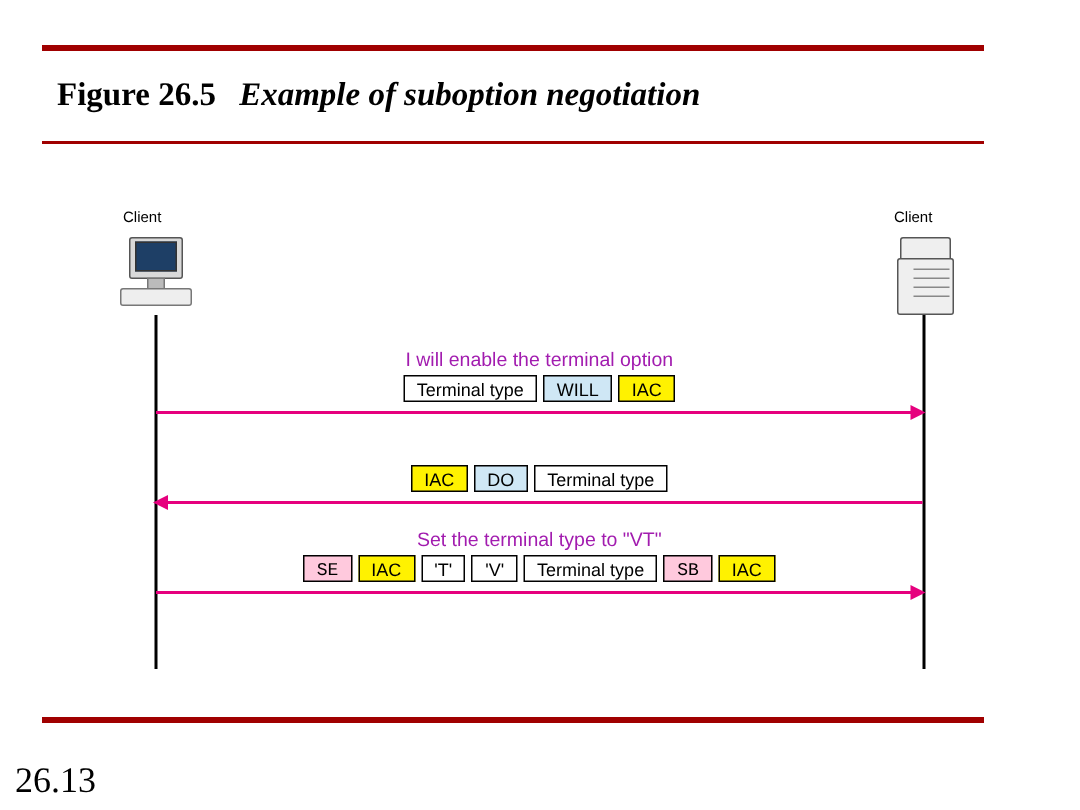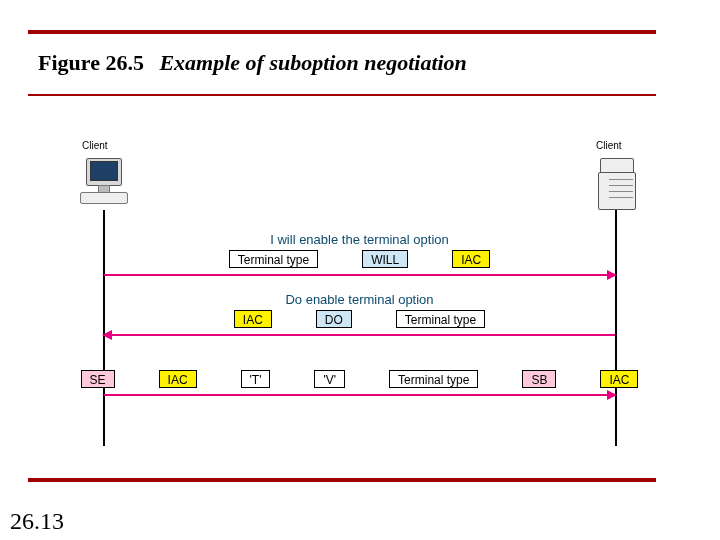--- a/index.html
+++ b/index.html
@@ -182,47 +182,46 @@
   .ah-right {
     right: -2px;
     border-left: 10px solid #e6007e;
   }
 
   .msg-caption {
     position: absolute;
     width: 511px;
     left: 44px;
     text-align: center;
-    color: #0c4a6e;
+    color: #a21caf;
   }
 
   
   .pkt-row {
     position: absolute;
     left: 44px;
     width: 511px;
     height: 20px;
     display: flex;
     justify-content: center;
-    gap: 40px;
   }
   .pkt {
     height: 18px;
     border: 1px solid #000;
     padding: 0 8px;
     line-height: 18px;
     font-size: 12px;
     margin: 0 2px;
     background: #fff;
     white-space: nowrap;
     box-sizing: border-box;
   }
   .c-yellow { background: #fff200; }
   .c-blue   { background: #cfe7f5; }
-  .c-pink   { background: #ffc9dd; }
+  .c-pink   { background: #ffc9dd; font-family: Liberation Mono, monospace; }
   .c-white  { background: #ffffff; }
 
 </style>
 </head>
 <body>
 
 <div class="slide">
 
   <div class="rule-top"></div>
 
@@ -261,30 +260,30 @@
     <div class="msg-caption" style="top:92px;">I will enable the terminal option</div>
     <div class="pkt-row" style="top:110px;">
       <span class="pkt c-white">Terminal type</span>
       <span class="pkt c-blue">WILL</span>
       <span class="pkt c-yellow">IAC</span>
     </div>
     <div class="msg" style="top:134px;">
       <div class="arrow-head ah-right" style="top:-6px;"></div>
     </div>
 
-    <div class="msg-caption" style="top:152px;">Do enable terminal option</div>
     <div class="pkt-row" style="top:170px;">
       <span class="pkt c-yellow">IAC</span>
       <span class="pkt c-blue">DO</span>
       <span class="pkt c-white">Terminal type</span>
     </div>
     <div class="msg" style="top:194px;">
       <div class="arrow-head ah-left" style="top:-6px;"></div>
     </div>
 
+    <div class="msg-caption" style="top:212px;">Set the terminal type to "VT"</div>
     <div class="pkt-row" style="top:230px;">
       <span class="pkt c-pink">SE</span>
       <span class="pkt c-yellow">IAC</span>
       <span class="pkt c-white">'T'</span>
       <span class="pkt c-white">'V'</span>
       <span class="pkt c-white">Terminal type</span>
       <span class="pkt c-pink">SB</span>
       <span class="pkt c-yellow">IAC</span>
     </div>
     <div class="msg" style="top:254px;">

